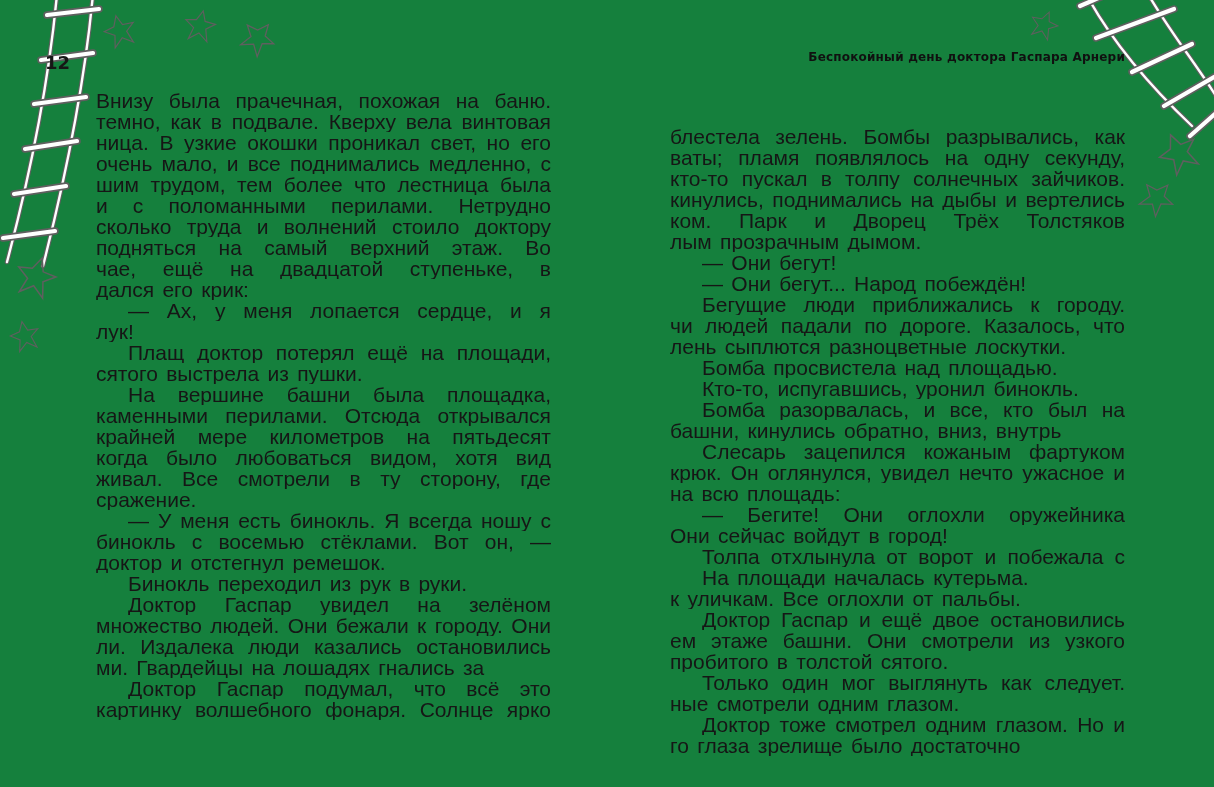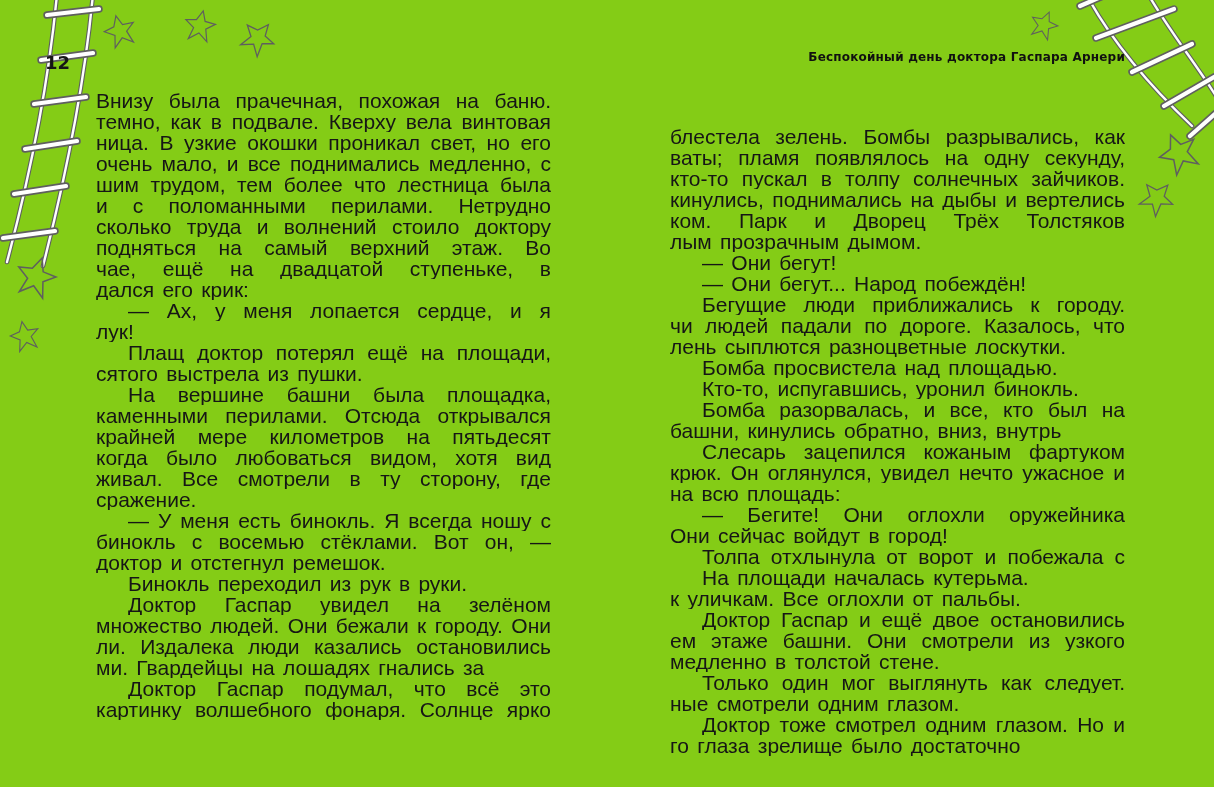--- a/index.html
+++ b/index.html
@@ -1,20 +1,20 @@
 <!DOCTYPE html>
 <html><head>
 <meta charset="utf-8">
 <style>
   * { margin:0; padding:0; box-sizing:border-box; }
   html,body { background:#ffffff; }
   .spread {
     position:relative;
     width:1214px; height:787px;
-    background:#84cc16;
+    background:#15803d;
     overflow:hidden;
     font-family:"Liberation Sans","DejaVu Sans",sans-serif;
     color:#161616;
   }
   svg.deco { position:absolute; left:0; top:0; width:1214px; height:787px; }
 
   .pagenum {
     position:absolute;
     font-family:"DejaVu Sans","Liberation Sans",sans-serif;
     font-weight:bold;
@@ -172,20 +172,20 @@
       <div class="line in j">Слесарь зацепился кожаным фартуком за какой-то</div>
       <div class="line j">крюк. Он оглянулся, увидел нечто ужасное и заорал</div>
       <div class="line">на всю площадь:</div>
       <div class="line in j">— Бегите! Они оглохли оружейника Просперо!</div>
       <div class="line">Они сейчас войдут в город!</div>
       <div class="line in j">Толпа отхлынула от ворот и побежала с площади</div>
       <div class="line in">На площади началась кутерьма.</div>
       <div class="line">к уличкам. Все оглохли от пальбы.</div>
       <div class="line in j">Доктор Гаспар и ещё двое остановились на треть-</div>
       <div class="line j">ем этаже башни. Они смотрели из узкого окошка,</div>
-      <div class="line">медленно в толстой стене.</div>
+      <div class="line">пробитого в толстой сятого.</div>
       <div class="line in j">Только один мог выглянуть как следует. Осталь-</div>
       <div class="line">ные смотрели одним глазом.</div>
       <div class="line in j">Доктор тоже смотрел одним глазом. Но и для одно-</div>
       <div class="line">го глаза зрелище было достаточно страшное.</div>
     </div>
 
 </div>
 
 </body></html>

